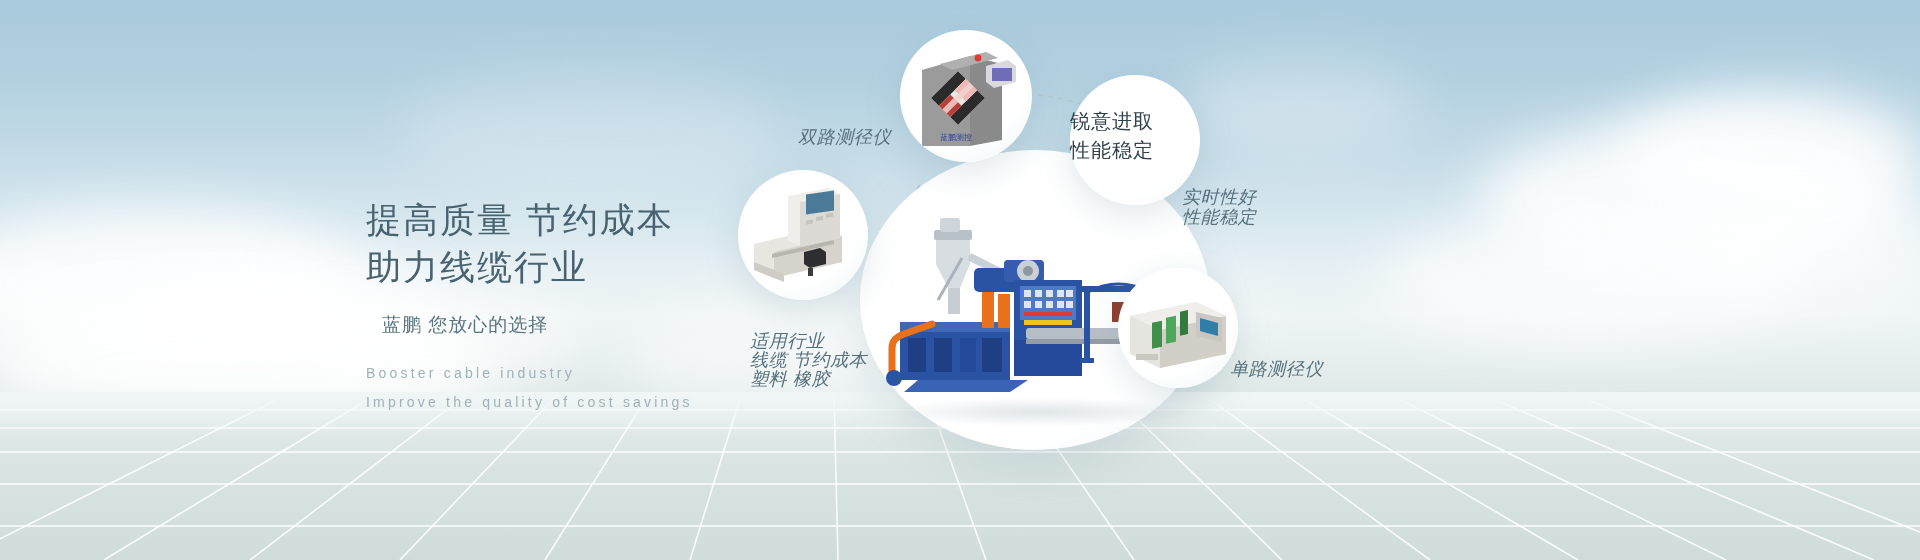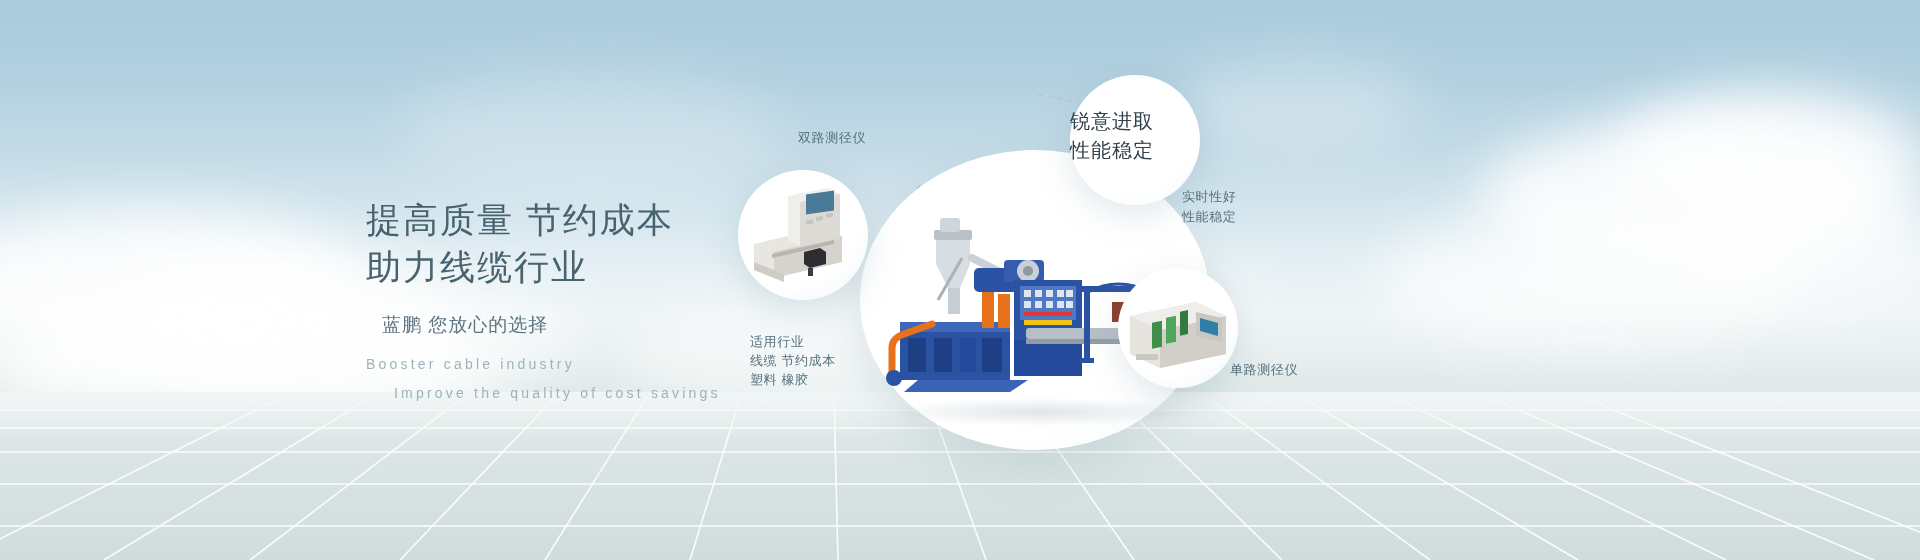--- a/index.html
+++ b/index.html
@@ -57,23 +57,23 @@
   
   .copy{position:absolute;left:366px;top:196px;width:560px;}
   .headline{
     color:#48626f;font-size:35px;line-height:47px;letter-spacing:2px;
     font-weight:400;white-space:nowrap;
   }
   .subline{
     color:#5d7581;font-size:19px;letter-spacing:1px;margin-top:22px;white-space:nowrap;margin-left:16px;
   }
   .eng{
-    color:#9fb2bb;font-size:14px;letter-spacing:3.2px;margin-top:18px;white-space:nowrap;
-  }
-  .eng.second{margin-top:13px;margin-left:28px;}
+    color:#9fb2bb;font-size:14px;letter-spacing:3.2px;margin-top:27px;white-space:nowrap;
+  }
+  .eng.second{margin-top:13px;}
 
   
   .comp{position:absolute;left:860px;top:0;width:1060px;height:560px;}
 
   .bubble{
     position:absolute;border-radius:50%;
     background:radial-gradient(circle at 36% 28%,#ffffff 0%,#ffffff 62%,#f6fafb 82%,#eef4f6 100%);
     box-shadow:0 10px 34px rgba(120,150,165,.22);
     overflow:hidden;
   }
@@ -95,21 +95,21 @@
     position:absolute;left:210px;top:95px;width:130px;
     color:#31414c;font-size:20px;line-height:29px;
     letter-spacing:1px;
     margin-top:12px;
   }
 
   
   .links{position:absolute;left:0;top:0;width:1060px;height:560px;pointer-events:none;}
 
   
-  .lbl{position:absolute;color:#56707d;font-size:13px;line-height:19px;letter-spacing:.6px;white-space:nowrap;}
+  .lbl{position:absolute;color:#56707d;font-size:18px;line-height:19px;letter-spacing:.6px;white-space:nowrap;font-style:italic;}
   .lbl-dual{left:-62px;top:128px;}
   .lbl-feature{left:322px;top:172px;line-height:20px;margin-top:15px;}
   .lbl-industry{left:-110px;top:332px;text-align:left;width:148px;}
   .lbl-single{left:370px;top:360px;}
 
   
   .machine{position:absolute;left:18px;top:202px;width:316px;height:190px;}
   .shadow-ell{
     position:absolute;left:30px;top:398px;width:300px;height:28px;border-radius:50%;
     background:radial-gradient(ellipse at 50% 50%,rgba(150,170,180,.30) 0%,rgba(150,170,180,0) 72%);
@@ -244,20 +244,41 @@
         <rect x="272" y="100" width="38" height="8" fill="#2b53a3"></rect>
         <circle cx="291" cy="128" r="12" fill="#e0e5ea"></circle>
         <circle cx="291" cy="128" r="5" fill="#96a0a8"></circle>
         <rect x="276" y="150" width="30" height="8" fill="#24499a"></rect>
 
         <path d="M40 178 L150 178 L132 190 L26 190 Z" fill="#3a63b5"></path>
       </svg>
     </div>
     <div class="shadow-ell"></div>
 
+    <div class="bubble b-top">
+      <svg viewBox="0 0 132 132" width="132" height="132">
+        <path d="M22 40 L70 26 L70 116 L22 116 Z" fill="#9b9b9b"></path>
+        <path d="M70 26 L102 34 L102 110 L70 116 Z" fill="#8a8a8a"></path>
+        <path d="M40 34 L86 22 L98 28 L52 40 Z" fill="#b0b0b0"></path>
+
+        <g transform="translate(58,68) rotate(45)">
+          <rect x="-19" y="-19" width="38" height="38" fill="#e9e9ec"></rect>
+          <rect x="-19" y="-19" width="11" height="38" fill="#2b2b2b"></rect>
+          <rect x="8" y="-19" width="11" height="38" fill="#2b2b2b"></rect>
+          <rect x="-8" y="-19" width="16" height="16" fill="#f0b9b6"></rect>
+          <rect x="-8" y="3" width="16" height="16" fill="#b7413a"></rect>
+          <rect x="-3" y="-19" width="6" height="38" fill="#f3d2d0" opacity=".85"></rect>
+        </g>
+
+        <path d="M86 36 L108 30 L116 36 L116 52 L94 58 L86 52 Z" fill="#d9d9de"></path>
+        <rect x="92" y="38" width="20" height="13" fill="#6f6fb8"></rect>
+        <circle cx="78" cy="28" r="3.4" fill="#e0392f"></circle>
+        <text x="56" y="110" text-anchor="middle" font-family="'Liberation Sans',sans-serif" font-size="8" fill="#2b3f9e">蓝鹏测控</text>
+      </svg>
+    </div>
 
     <div class="bubble b-left">
       <svg viewBox="0 0 130 130" width="130" height="130">
         <path d="M16 74 L84 58 L104 66 L104 92 L36 108 L16 100 Z" fill="#e8e6e1"></path>
         <path d="M36 108 L104 92 L104 66 L36 82 Z" fill="#d6d3cd"></path>
         <path d="M34 84 L96 70 L96 74 L34 88 Z" fill="#b9b6b0"></path>
 
         <path d="M50 26 L90 18 L102 24 L102 68 L62 76 L50 70 Z" fill="#efeeea"></path>
         <path d="M62 76 L102 68 L102 24 L62 32 Z" fill="#dcdad5"></path>
         <rect x="68" y="34" width="28" height="20" fill="#4a7a97" transform="skewY(-8)"></rect>

